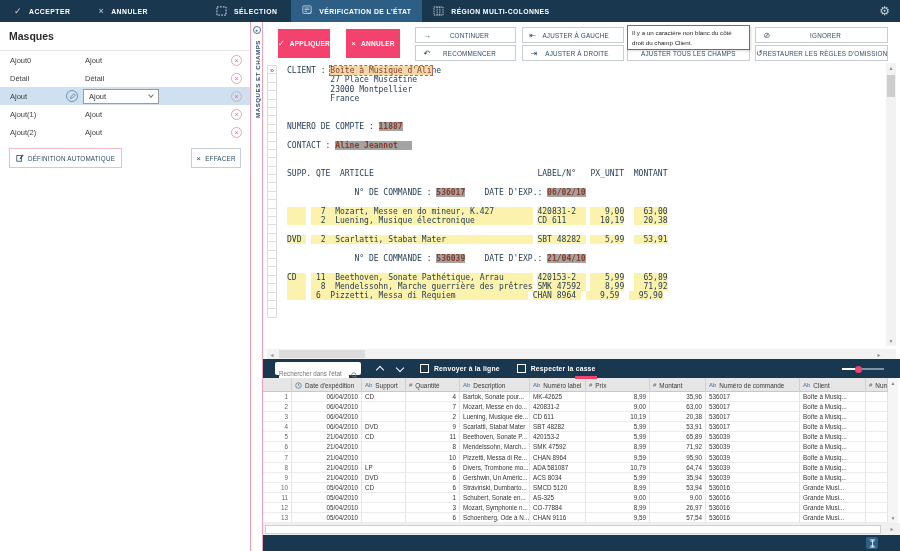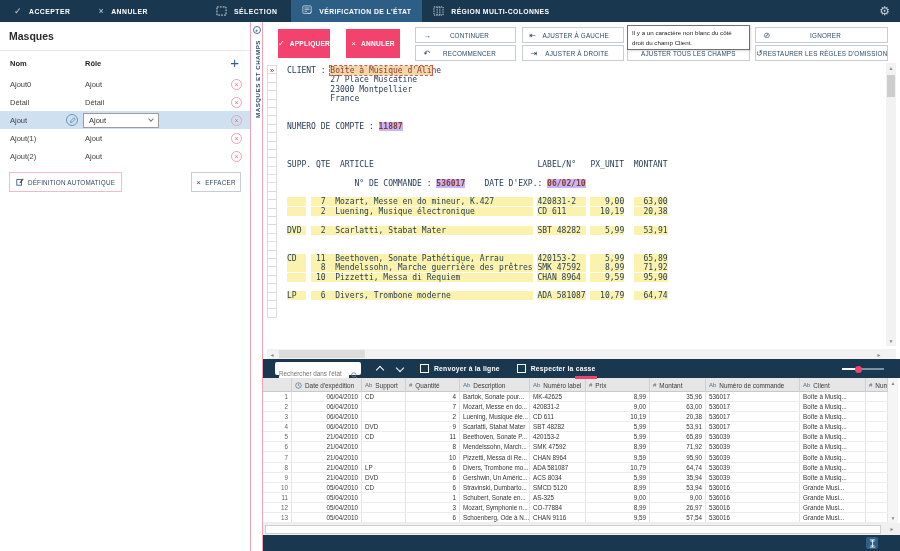--- a/index.html
+++ b/index.html
@@ -52,21 +52,21 @@
   .bars-ic { width:9px; height:8px; margin:0 6px 0 7px; background:repeating-linear-gradient(90deg,#2b4a68 0 2px,transparent 2px 4px); }
   .tooltip { position:absolute; left:364px; top:3px; width:123px; height:25px; background:#fff; border:1px solid #6f6f6f; box-shadow:1px 1px 2px rgba(0,0,0,.15); font-size:6.2px; color:#222; padding:2px 4px; line-height:1.55; z-index:8; }
 
   
   .doc { position:absolute; left:0; top:40px; width:620px; height:287px; overflow:hidden; }
   .gutter { position:absolute; left:4px; top:4px; width:10px; }
   .gut-cell { width:10px; height:9.4px; border:1px solid #dcdcdc; margin-top:-1px; background:#fff; font-size:7.5px; color:#8a3a24; text-align:center; line-height:9px; }
   .doc-lines { position:absolute; left:24px; top:4px; font-family:"DejaVu Sans Mono", monospace; font-size:8px; color:#1f3850; }
   .doc-line { height:9.4px; line-height:9.4px; white-space:pre; }
   .h-y { background:#fbf2ae; }
-  .h-t { background:#c4b5fd; color:#8a3a24; font-weight:bold; }
+  .h-t { background:#a3a3a3; color:#8a3a24; font-weight:bold; }
   .h-c { background:#f2d9ac; color:#8a3a24; outline:1px dashed #e05548; }
 
   
   .sb { position:absolute; background:#f2f2f2; }
   .sb .arr { position:absolute; color:#8a8a8a; font-size:5px; width:100%; text-align:center; }
   .doc-vscroll { left:623px; top:41px; width:10px; height:283px; }
   .doc-vthumb { position:absolute; left:1px; top:12px; width:8px; height:22px; background:#cdcdcd; }
   .doc-hscroll { left:4px; top:327px; width:629px; height:10px; }
   .doc-hthumb { position:absolute; left:12px; top:1px; width:86px; height:8px; background:#dcdcdc; }
 
@@ -136,25 +136,20 @@
           <path d="M4.5 1v9M7.5 1v9" stroke="#cfd8e0" stroke-dasharray="1.5 1"></path>
         </svg></span>
     <span>RÉGION MULTI-COLONNES</span>
   </div>
   <span class="gear">⚙</span>
 </div>
 
 <div class="left-panel">
   <div class="panel-title">Masques</div>
   <div class="p-div"></div>
-  <div class="list-head">
-    <span class="lh-nom">Nom</span>
-    <span>Rôle</span>
-    <span class="add-btn">+</span>
-  </div>
   <div id="masques-rows">
       <div class="mask-row">
         <span class="m-name">Ajout0</span>
         <span class="m-role">Ajout</span>
         <span class="del-ic">×</span>
       </div>
       <div class="mask-row">
         <span class="m-name">Détail</span>
         <span class="m-role">Détail</span>
         <span class="del-ic">×</span>
@@ -278,37 +273,38 @@
       </div>
     <div class="doc-lines" id="doc-lines">
         <div class="doc-line"><span>CLIENT : </span><span class="h-c">Boîte à Musique d'Ali</span><span>ne</span></div>
         <div class="doc-line"><span>         27 Place Muscatine</span></div>
         <div class="doc-line"><span>         23000 Montpellier</span></div>
         <div class="doc-line"><span>         France</span></div>
         <div class="doc-line"><span></span></div>
         <div class="doc-line"><span></span></div>
         <div class="doc-line"><span>NUMERO DE COMPTE : </span><span class="h-t">11887</span></div>
         <div class="doc-line"><span></span></div>
+        <div class="doc-line"><span>CONTACT : </span><span class="h-t">Aline Jeannot   </span></div>
         <div class="doc-line"><span></span></div>
         <div class="doc-line"><span></span></div>
         <div class="doc-line"><span>SUPP. QTE  ARTICLE                                  LABEL/N°   PX_UNIT  MONTANT</span></div>
         <div class="doc-line"><span></span></div>
         <div class="doc-line"><span>              N° DE COMMANDE : </span><span class="h-t">536017</span><span>    DATE D'EXP.: </span><span class="h-t">06/02/10</span></div>
         <div class="doc-line"><span></span></div>
         <div class="doc-line"><span class="h-y">    </span><span> </span><span class="h-y">  7  Mozart, Messe en do mineur, K.427        </span><span> </span><span class="h-y">420831-2  </span><span> </span><span class="h-y">   9,00</span><span>  </span><span class="h-y">  63,00</span></div>
         <div class="doc-line"><span class="h-y">    </span><span> </span><span class="h-y">  2  Luening, Musique électronique            </span><span> </span><span class="h-y">CD 611    </span><span> </span><span class="h-y">  10,19</span><span>  </span><span class="h-y">  20,38</span></div>
         <div class="doc-line"><span></span></div>
         <div class="doc-line"><span class="h-y">DVD </span><span> </span><span class="h-y">  2  Scarlatti, Stabat Mater                  </span><span> </span><span class="h-y">SBT 48282 </span><span> </span><span class="h-y">   5,99</span><span>  </span><span class="h-y">  53,91</span></div>
         <div class="doc-line"><span></span></div>
+        <div class="doc-line"><span>              N° DE COMMANDE : </span><span class="h-t">536039</span><span>    DATE D'EXP.: </span><span class="h-t">21/04/10</span></div>
         <div class="doc-line"><span></span></div>
         <div class="doc-line"><span class="h-y">CD  </span><span> </span><span class="h-y"> 11  Beethoven, Sonate Pathétique, Arrau      </span><span> </span><span class="h-y">420153-2  </span><span> </span><span class="h-y">   5,99</span><span>  </span><span class="h-y">  65,89</span></div>
         <div class="doc-line"><span class="h-y">    </span><span> </span><span class="h-y">  8  Mendelssohn, Marche guerrière des prêtres</span><span> </span><span class="h-y">SMK 47592 </span><span> </span><span class="h-y">   8,99</span><span>  </span><span class="h-y">  71,92</span></div>
-        <div class="doc-line"><span class="h-y">    </span><span> </span><span class="h-y"> 10  Pizzetti, Messa di Requiem               </span><span> </span><span class="h-y">CHAN 8964 </span><span> </span><span class="h-y">   9,59</span><span>  </span><span class="h-y">  95,90</span></div>
-        <div class="doc-line"><span></span></div>
-        <div class="doc-line"><span class="h-y">LP  </span><span> </span><span class="h-y">  6  Divers, Trombone moderne                 </span><span> </span><span class="h-y">ADA 581087</span><span> </span><span class="h-y">  10,79</span><span>  </span><span class="h-y">  64,74</span></div>
+        <div class="doc-line"><span class="h-y">    </span><span> </span><span class="h-y"> 6  Pizzetti, Messa di Requiem               </span><span> </span><span class="h-y">CHAN 8964 </span><span> </span><span class="h-y">   9,59</span><span>  </span><span class="h-y">  95,90</span></div>
+        <div class="doc-line"><span></span></div>
         <div class="doc-line"><span></span></div>
       </div>
   </div>
   <div class="sb doc-vscroll">
     <span class="arr" style="top:2px;">▲</span>
     <span class="doc-vthumb"></span>
     <span class="arr" style="bottom:2px;">▼</span>
   </div>
   <div class="sb doc-hscroll">
     <span class="arr" style="left:0; top:2.5px; width:10px;">◄</span>

